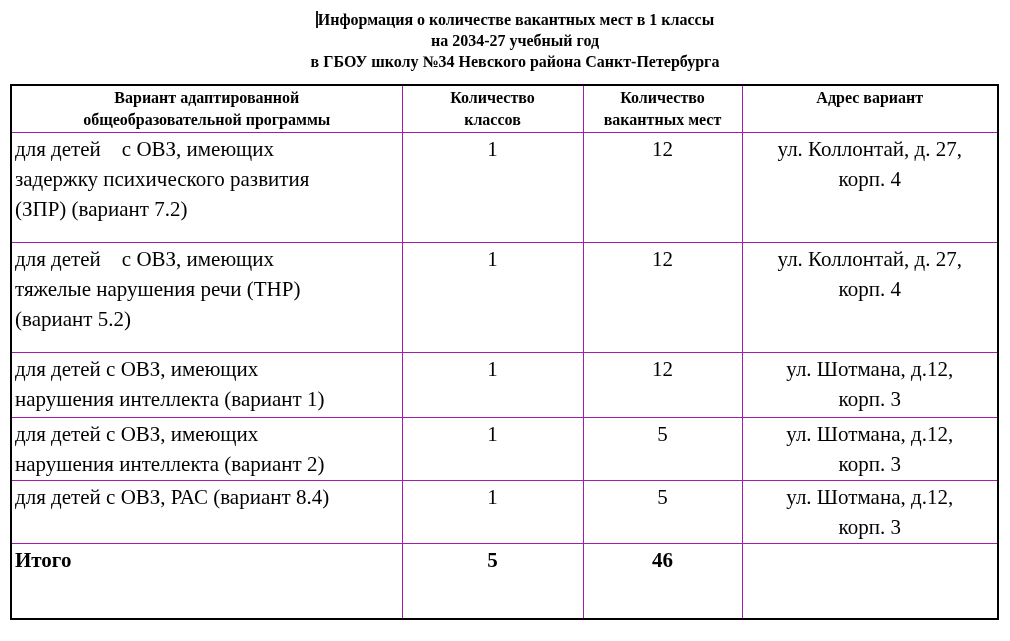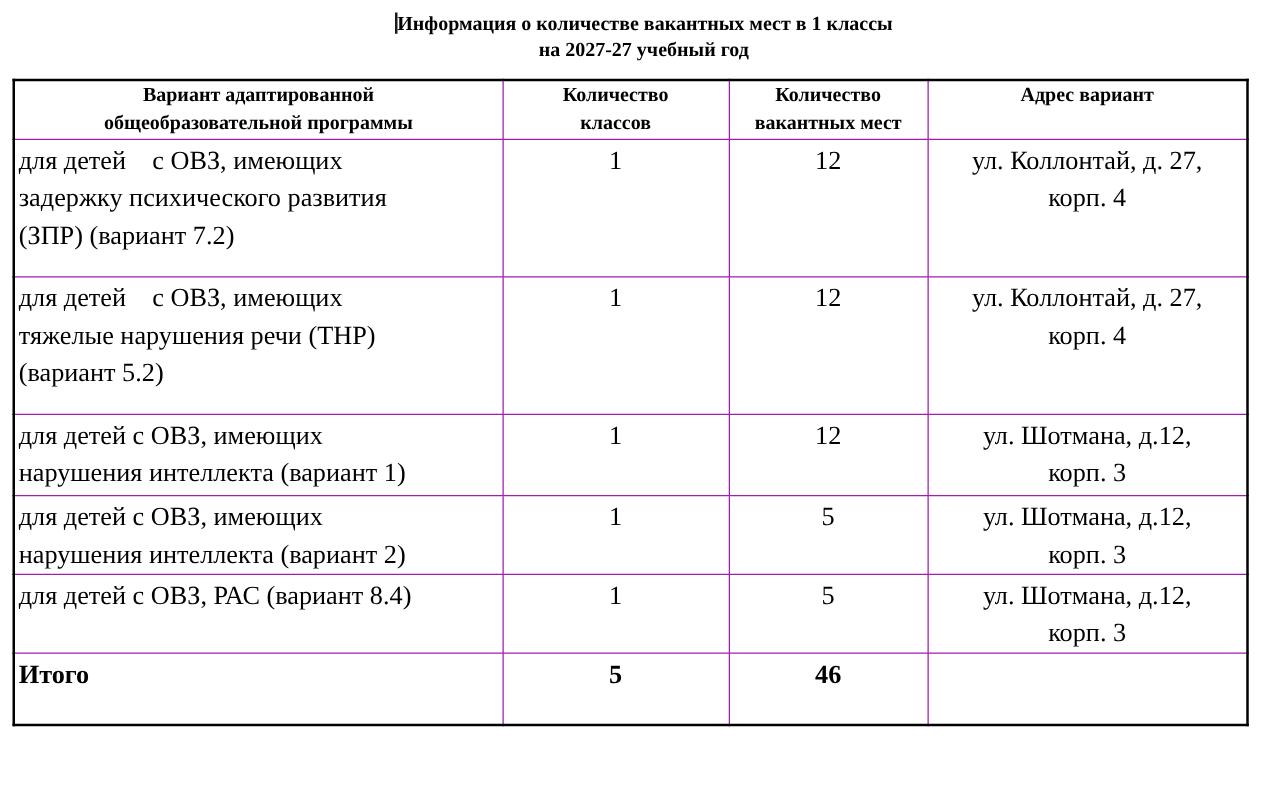--- a/index.html
+++ b/index.html
@@ -62,29 +62,30 @@
   td.address {
     text-align: center;
     white-space: pre-line;
     font-family: Liberation Serif, serif;
   }
   tr.hdr   { height: 47px; }
   tr.r-tall{ height: 110px; }
   tr.r-mid { height: 65px; }
   tr.r-s1  { height: 61px; }
   tr.r-s2  { height: 62px; }
-  tr.total { height: 57px; }
+  tr.total { height: 75px; }
   tr.total td { font-weight: bold; }
 </style>
 </head>
 <body>
 
 <div class="doc-title">
   <div class="title-line"><span class="caret"></span><span>Информация о количестве вакантных мест в 1 классы</span></div>
-  <div class="title-line"><span>на 2027-27 учебный год</span></div>
+  <div class="title-line"><span>на 2034-27 учебный год</span></div>
+  <div class="title-line"><span>в ГБОУ школу №34 Невского района Санкт-Петербурга</span></div>
 </div>
 
 <table class="vacancy">
   <colgroup>
     <col style="width:391px">
     <col style="width:181px">
     <col style="width:159px">
     <col style="width:256px">
   </colgroup>
   <tbody>

